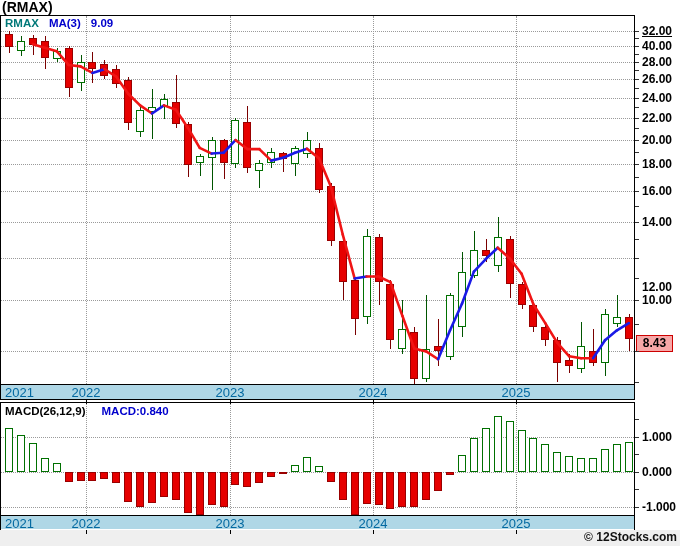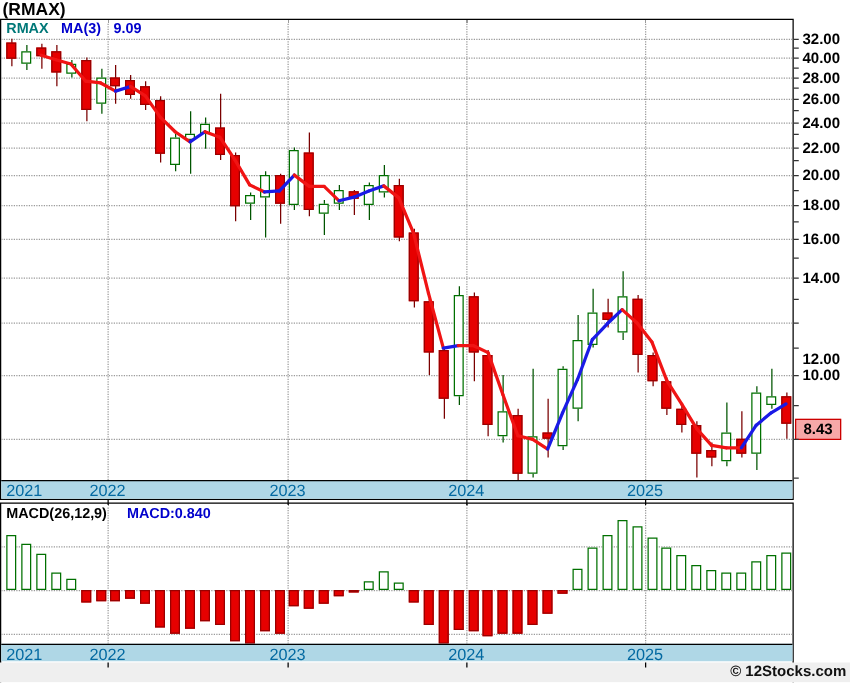--- a/index.html
+++ b/index.html
@@ -253,21 +253,21 @@
       <div class="ytick" style="top: 92px;"></div>
       <div class="ytick" style="top: 83px;"></div>
       <div class="ytick" style="top: 73px;"></div>
       <div class="ytick" style="top: 64px;"></div>
       <div class="ytick" style="top: 55px;"></div>
       <div class="ytick" style="top: 47px;"></div>
       <div class="ytick" style="top: 39px;"></div>
       <div class="ytick" style="top: 31px;"></div>
       <div class="ytick" style="top: 23px;"></div>
       <div class="ytick" style="top: 16px;"></div>
-      <div class="ylab" style="top: 9px;">32.00</div>
+      <div class="ylab" style="top: 9px; text-decoration: underline;">32.00</div>
       <div class="ylab" style="top: 24px;">40.00</div>
       <div class="ylab" style="top: 40px;">28.00</div>
       <div class="ylab" style="top: 57px;">26.00</div>
       <div class="ylab" style="top: 76px;">24.00</div>
       <div class="ylab" style="top: 96px;">22.00</div>
       <div class="ylab" style="top: 118px;">20.00</div>
       <div class="ylab" style="top: 142px;">18.00</div>
       <div class="ylab" style="top: 169px;">16.00</div>
       <div class="ylab" style="top: 200px;">14.00</div>
       <div class="ylab" style="top: 236px; margin-top: 29px;">12.00</div>
@@ -342,20 +342,31 @@
       </div>
     <div id="macd-band" class="xband" style="background: rgb(175, 215, 230);">
         <div class="year-label" style="left: 4px;">2021</div>
         <div class="year-label" style="left: 65px; width: 40px; text-align: center;">2022</div>
         <div class="year-label" style="left: 209px; width: 40px; text-align: center;">2023</div>
         <div class="year-label" style="left: 352px; width: 40px; text-align: center;">2024</div>
         <div class="year-label" style="left: 495px; width: 40px; text-align: center;">2025</div>
       </div>
   </div>
 
+  <div id="macd-yaxis" class="yaxis">
+      <div class="ytick" style="top: 17px;"></div>
+      <div class="ytick" style="top: 35px;"></div>
+      <div class="ytick" style="top: 52px;"></div>
+      <div class="ytick" style="top: 70px;"></div>
+      <div class="ytick" style="top: 87px;"></div>
+      <div class="ytick" style="top: 105px;"></div>
+      <div class="ylab" style="top: 28px;">1.000</div>
+      <div class="ylab" style="top: 63px;">0.000</div>
+      <div class="ylab" style="top: 98px;">-1.000</div>
+    </div>
 
   <div id="bottom-strip"></div>
   <div id="copyright">© 12Stocks.com</div>
 <div class="bandtick" style="left: 86px; top: 400px;"></div>
     <div class="bandtick" style="left: 86px; top: 530px;"></div>
     <div class="bandtick" style="left: 230px; top: 400px;"></div>
     <div class="bandtick" style="left: 230px; top: 530px;"></div>
     <div class="bandtick" style="left: 373px; top: 400px;"></div>
     <div class="bandtick" style="left: 373px; top: 530px;"></div>
     <div class="bandtick" style="left: 516px; top: 400px;"></div>

